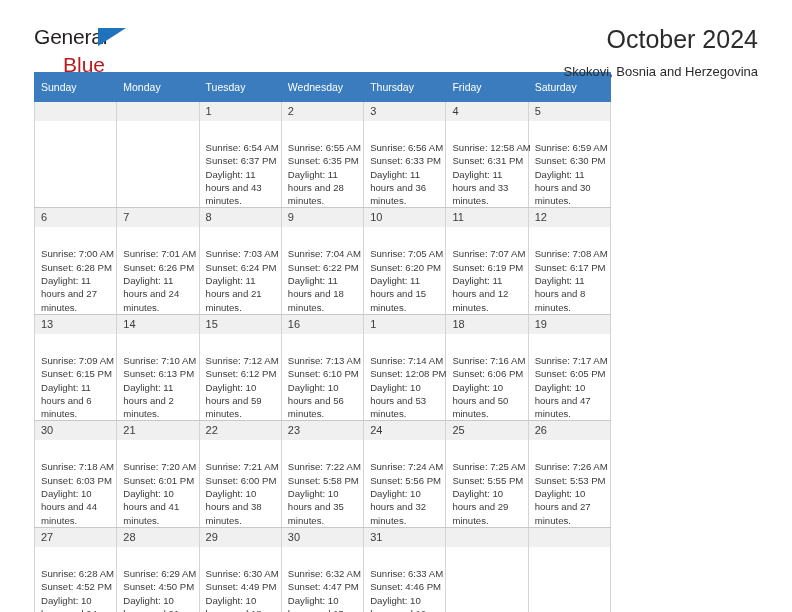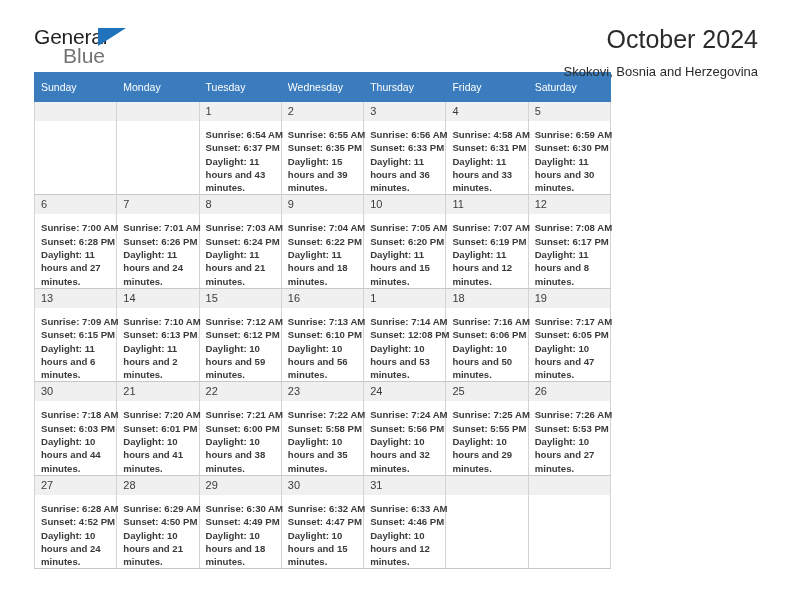--- a/index.html
+++ b/index.html
@@ -51,23 +51,23 @@
     left: 64px;
     top: 2px;
     width: 0;
     height: 0;
     border-left: 28px solid #1f72bb;
     border-bottom: 18px solid transparent;
   }
   .logo-blue {
     position: absolute;
     left: 29px;
-    top: 19px;
+    top: 28px;
     font-size: 21px;
-    color: #737373;
+    color: #b91c1c;
     line-height: 1;
   }
   .title-block {
     text-align: right;
     flex: 0 0 auto;
   }
   .cal-title {
     font-size: 25px;
     color: #2b2b2b;
     line-height: 1.1;
@@ -112,25 +112,24 @@
     background: #f0f0f0;
     padding: 3px 0 3px 6px;
     height: 13px;
     line-height: 13px;
   }
   td.empty .daynum {
     background: #f0f0f0;
     color: transparent;
   }
   .details {
-    padding: 7px 5px 0 6px;
+    padding: 20px 5px 0 6px;
     font-size: 9.6px;
     line-height: 13.3px;
     color: #3b3b3b;
-    font-weight: bold;
   }
   .details div {
     white-space: nowrap;
   }
   .details .daylight-wrap {
     white-space: normal;
   }
 </style>
 </head>
 <body>
@@ -179,35 +178,35 @@
             <div>Sunrise: 6:54 AM</div>
             <div>Sunset: 6:37 PM</div>
             <div class="daylight-wrap">Daylight: 11 hours and 43 minutes.</div>
           </div>
         </td>
         <td>
           <div class="daynum">2</div>
           <div class="details">
             <div>Sunrise: 6:55 AM</div>
             <div>Sunset: 6:35 PM</div>
-            <div class="daylight-wrap">Daylight: 15 hours and 39 minutes.</div>
+            <div class="daylight-wrap">Daylight: 11 hours and 28 minutes.</div>
           </div>
         </td>
         <td>
           <div class="daynum">3</div>
           <div class="details">
             <div>Sunrise: 6:56 AM</div>
             <div>Sunset: 6:33 PM</div>
             <div class="daylight-wrap">Daylight: 11 hours and 36 minutes.</div>
           </div>
         </td>
         <td>
           <div class="daynum">4</div>
           <div class="details">
-            <div>Sunrise: 4:58 AM</div>
+            <div>Sunrise: 12:58 AM</div>
             <div>Sunset: 6:31 PM</div>
             <div class="daylight-wrap">Daylight: 11 hours and 33 minutes.</div>
           </div>
         </td>
         <td>
           <div class="daynum">5</div>
           <div class="details">
             <div>Sunrise: 6:59 AM</div>
             <div>Sunset: 6:30 PM</div>
             <div class="daylight-wrap">Daylight: 11 hours and 30 minutes.</div>

